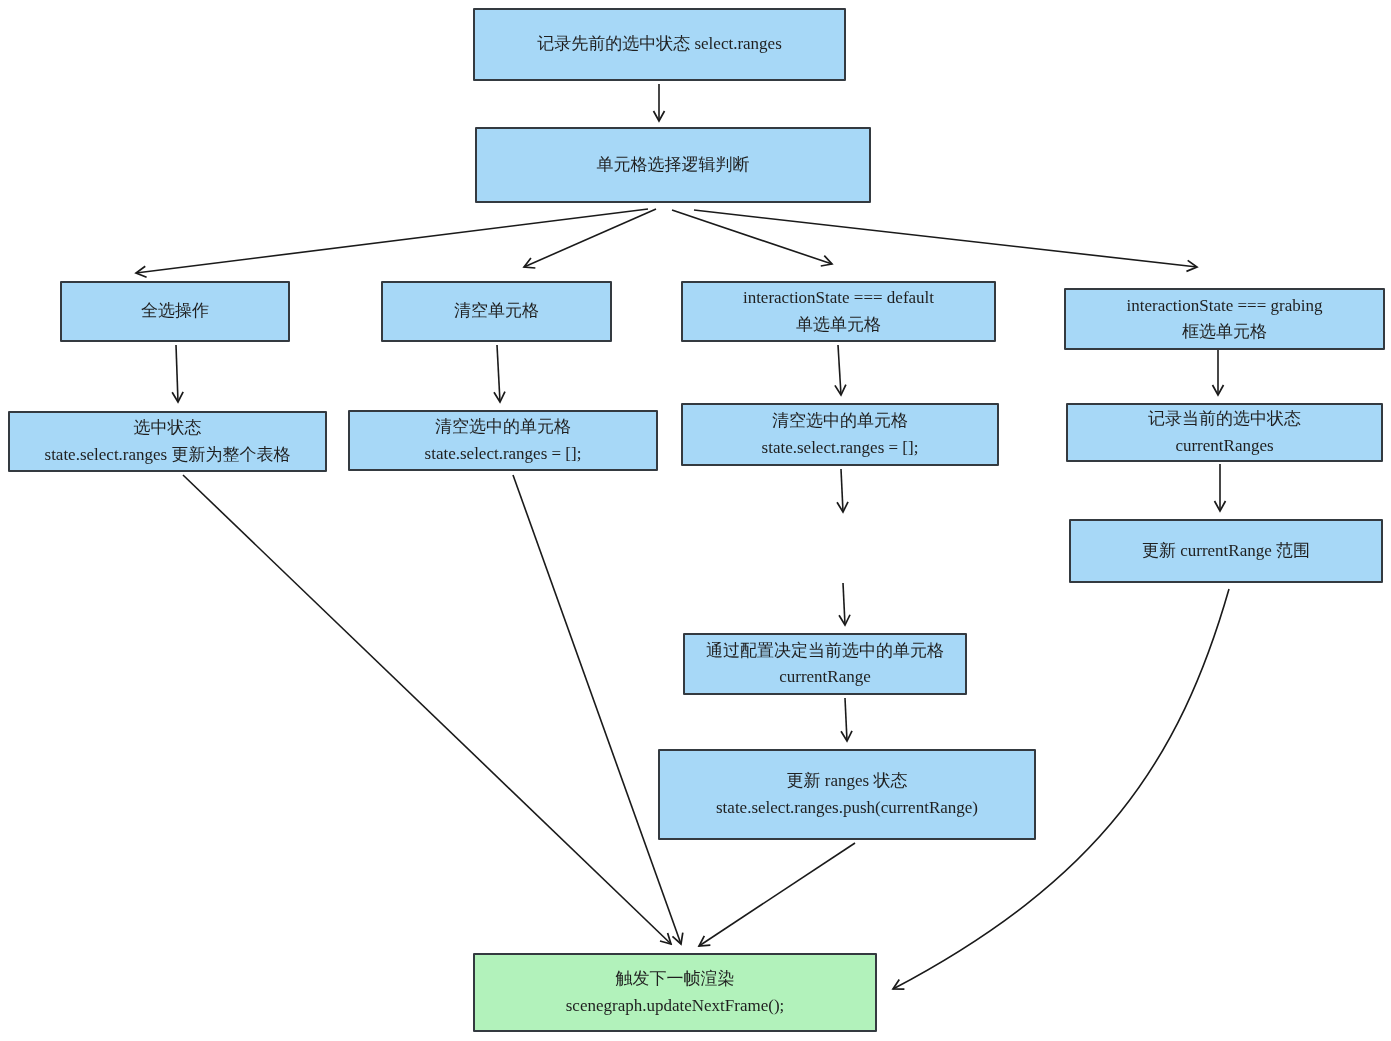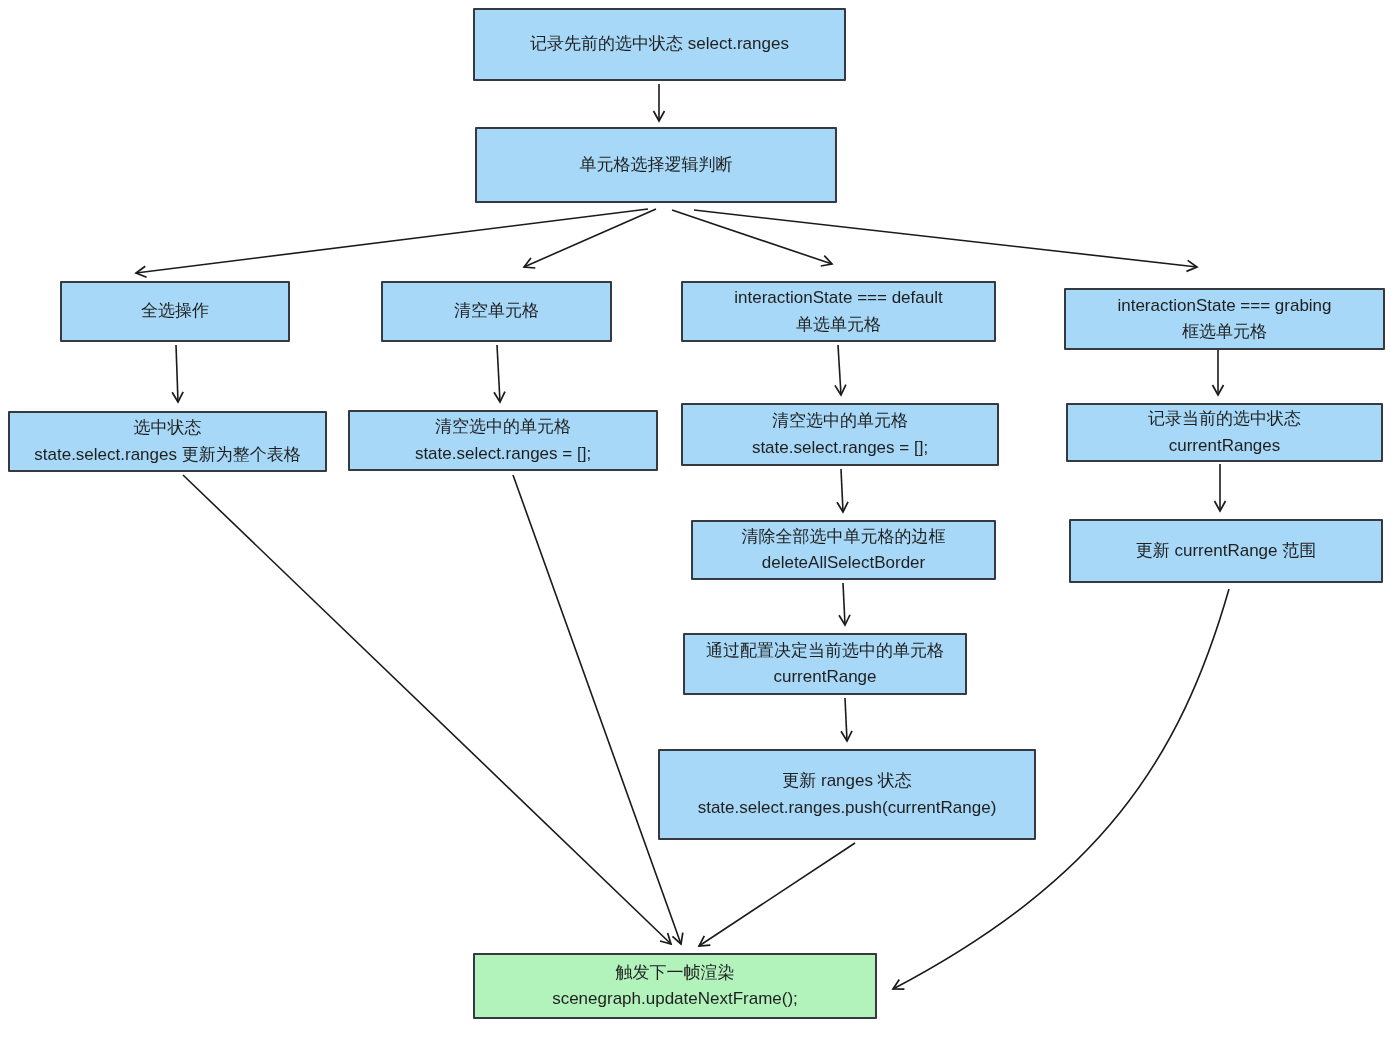--- a/index.html
+++ b/index.html
@@ -1,20 +1,20 @@
 <!DOCTYPE html>
 <html style="--process-fill: #a7d8f7; --terminal-fill: #b2f2bb; --stroke: #343a40; --arrow: #1a1a1a; --background: #ffffff;"><head>
 <meta charset="utf-8">
 <style>
   html,body{margin:0;padding:0;background:#ffffff;}
   .canvas{
     position:relative;
     width:1391px;height:1041px;
     background:var(--background,#ffffff);
-    font-family:Liberation Sans, sans-serif;
+    font-family:Liberation Serif, serif;
     color:#1f1f1f;
     overflow:hidden;
   }
   .arrow-layer{position:absolute;left:0;top:0;width:1391px;height:1041px;}
   .node{
     position:absolute;
     box-sizing:border-box;
     border:2px solid var(--stroke,#343a40);
     background:var(--process-fill,#a7d8f7);
     display:flex;flex-direction:column;
@@ -55,21 +55,21 @@
       <path d="M513,475 L681,944" marker-end="url(#ah)"></path>
       <path d="M855,843 L699,946" marker-end="url(#ah)"></path>
       <path d="M1229,589 C1180,760 1100,880 893,989" marker-end="url(#ah)"></path>
     </g>
   </svg>
 
   <div class="node" style="left:473px;top:8px;width:373px;height:73px">
     <span>记录先前的选中状态 select.ranges</span>
   </div>
 
-  <div class="node" style="left:475px;top:127px;width:362px;height:76px">
+  <div class="node" style="left:475px;top:127px;width:396px;height:76px">
     <span>单元格选择逻辑判断</span>
   </div>
 
   <div class="node" style="left:381px;top:281px;width:231px;height:61px">
     <span>清空单元格</span>
   </div>
 
   <div class="node" style="left:60px;top:281px;width:230px;height:61px">
     <span>全选操作</span>
   </div>
@@ -97,37 +97,33 @@
   <div class="node" style="left:681px;top:403px;width:318px;height:63px">
     <span>清空选中的单元格</span>
     <span>state.select.ranges = [];</span>
   </div>
 
   <div class="node" style="left:1066px;top:403px;width:317px;height:59px">
     <span>记录当前的选中状态</span>
     <span>currentRanges</span>
   </div>
 
-  <div class="node" style="left:691px;top:520px;width:305px;height:60px">
-    <span>清除全部选中单元格的边框</span>
-    <span>deleteAllSelectBorder</span>
-  </div>
 
   <div class="node" style="left:1069px;top:519px;width:314px;height:64px">
     <span>更新 currentRange 范围</span>
   </div>
 
   <div class="node" style="left:683px;top:633px;width:284px;height:62px">
     <span>通过配置决定当前选中的单元格</span>
     <span>currentRange</span>
   </div>
 
   <div class="node" style="left:658px;top:749px;width:378px;height:91px">
     <span>更新 ranges 状态</span>
     <span>state.select.ranges.push(currentRange)</span>
   </div>
 
-  <div class="node terminal" style="left:473px;top:953px;width:404px;height:66px">
+  <div class="node terminal" style="left:473px;top:953px;width:404px;height:79px">
     <span>触发下一帧渲染</span>
     <span>scenegraph.updateNextFrame();</span>
   </div>
 
 </div>
 
 </body></html>

